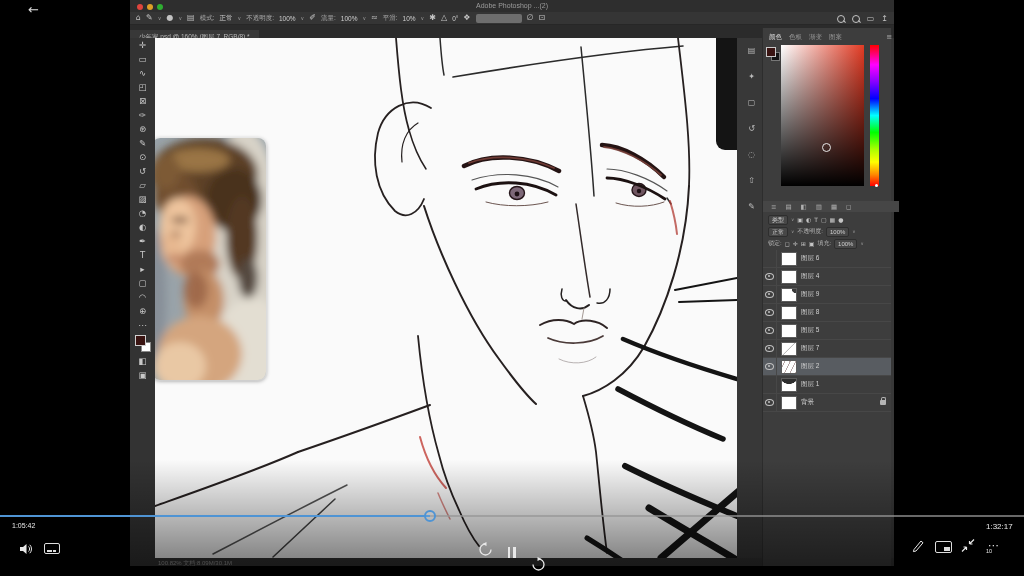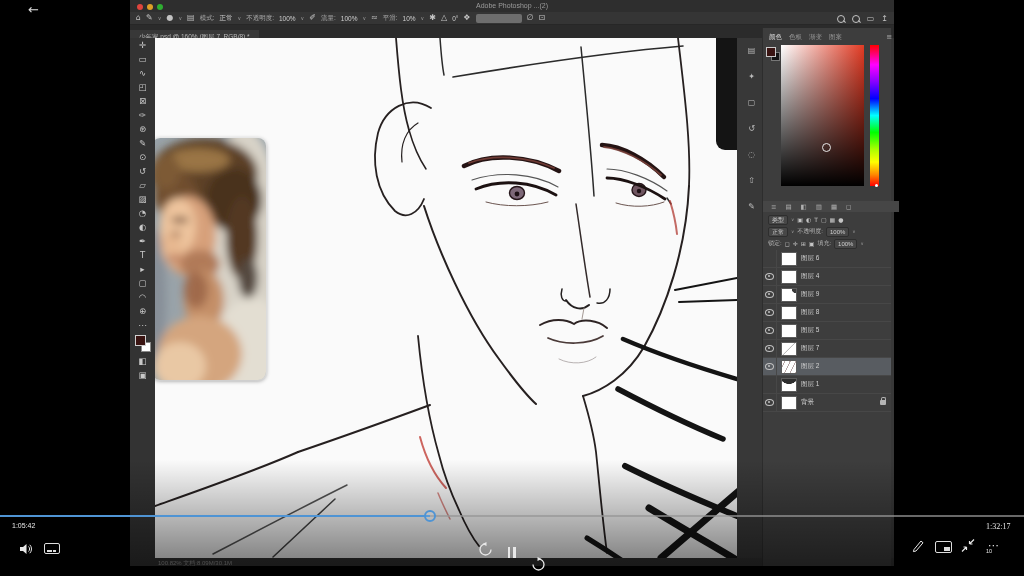--- a/index.html
+++ b/index.html
@@ -11,21 +11,21 @@
   
   #back{left:28px;top:2px;font-size:13px;color:#ddd;z-index:20;}
   #grad-overlay{left:130px;top:460px;width:764px;height:106px;z-index:5;
     background:linear-gradient(to bottom,rgba(0,0,0,0),rgba(0,0,0,0.5));pointer-events:none;}
   #ptrack{left:0;top:515px;width:1024px;height:2px;background:rgba(150,150,150,.7);z-index:10;}
   #pfill{left:0;top:0;height:2px;width:430px;background:#4f94d4;}
   #phandle{left:424px;top:510px;width:8px;height:8px;border:2px solid #4f94d4;border-radius:50%;
     background:rgba(255,255,255,.08);z-index:11;}
   .ptime{z-index:12;color:#e9e9e9;}
   #time-cur{left:12px;top:522px;font-size:7px;}
-  #time-end{left:986px;top:522px;font-size:8px;font-family:Liberation Serif, serif;}
+  #time-end{left:986px;top:522px;font-size:8px;}
   .pctl{z-index:12;color:#e6e6e6;}
   #vol{left:19px;top:541px;}
   #cc{left:44px;top:543px;width:14px;height:9px;border:1px solid #ddd;border-radius:2px;}
   #cc i{position:absolute;left:2px;bottom:1.5px;width:5px;height:1.5px;background:#ddd;}
   #cc i+i{left:8px;width:3px;}
   #rw{left:477px;top:542px;} #pp{left:506px;top:544px;} #ff{left:530px;top:542px;}
   #pp span{display:inline-block;width:2.6px;height:11px;background:#e8e8e8;margin:0 1.6px;}
   .skip{position:relative;width:17px;height:15px;}
   .skip svg{display:block;}
   .skip b{position:absolute;left:0;right:0;top:6px;text-align:center;font-size:5.5px;

